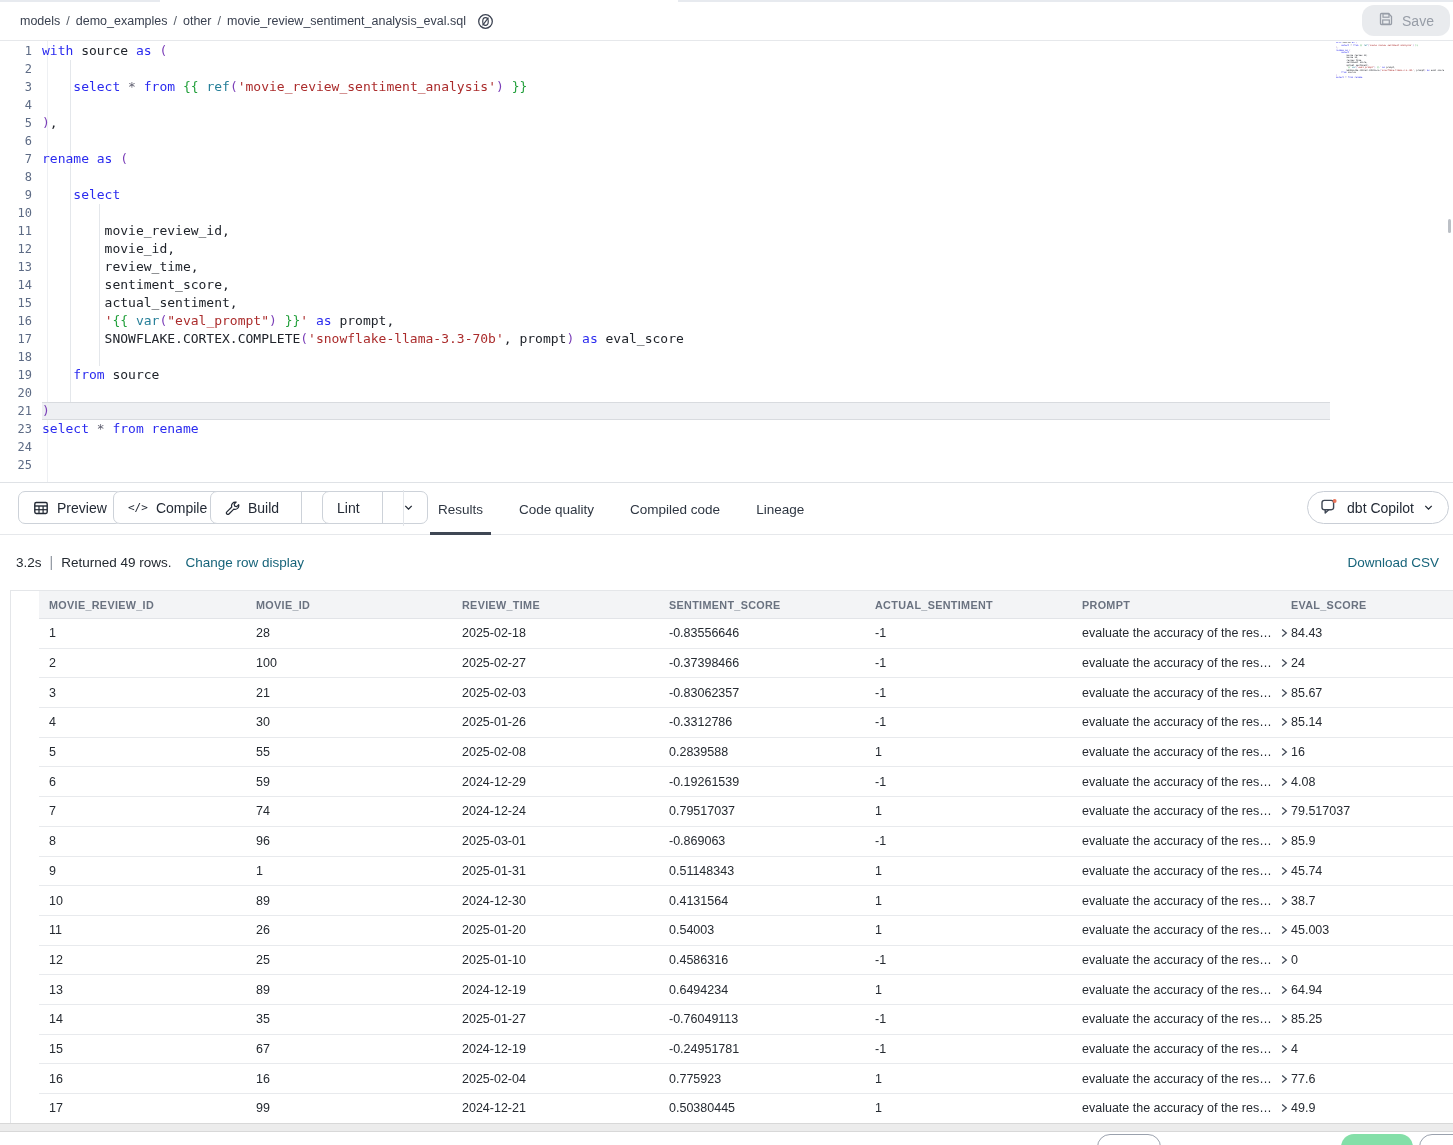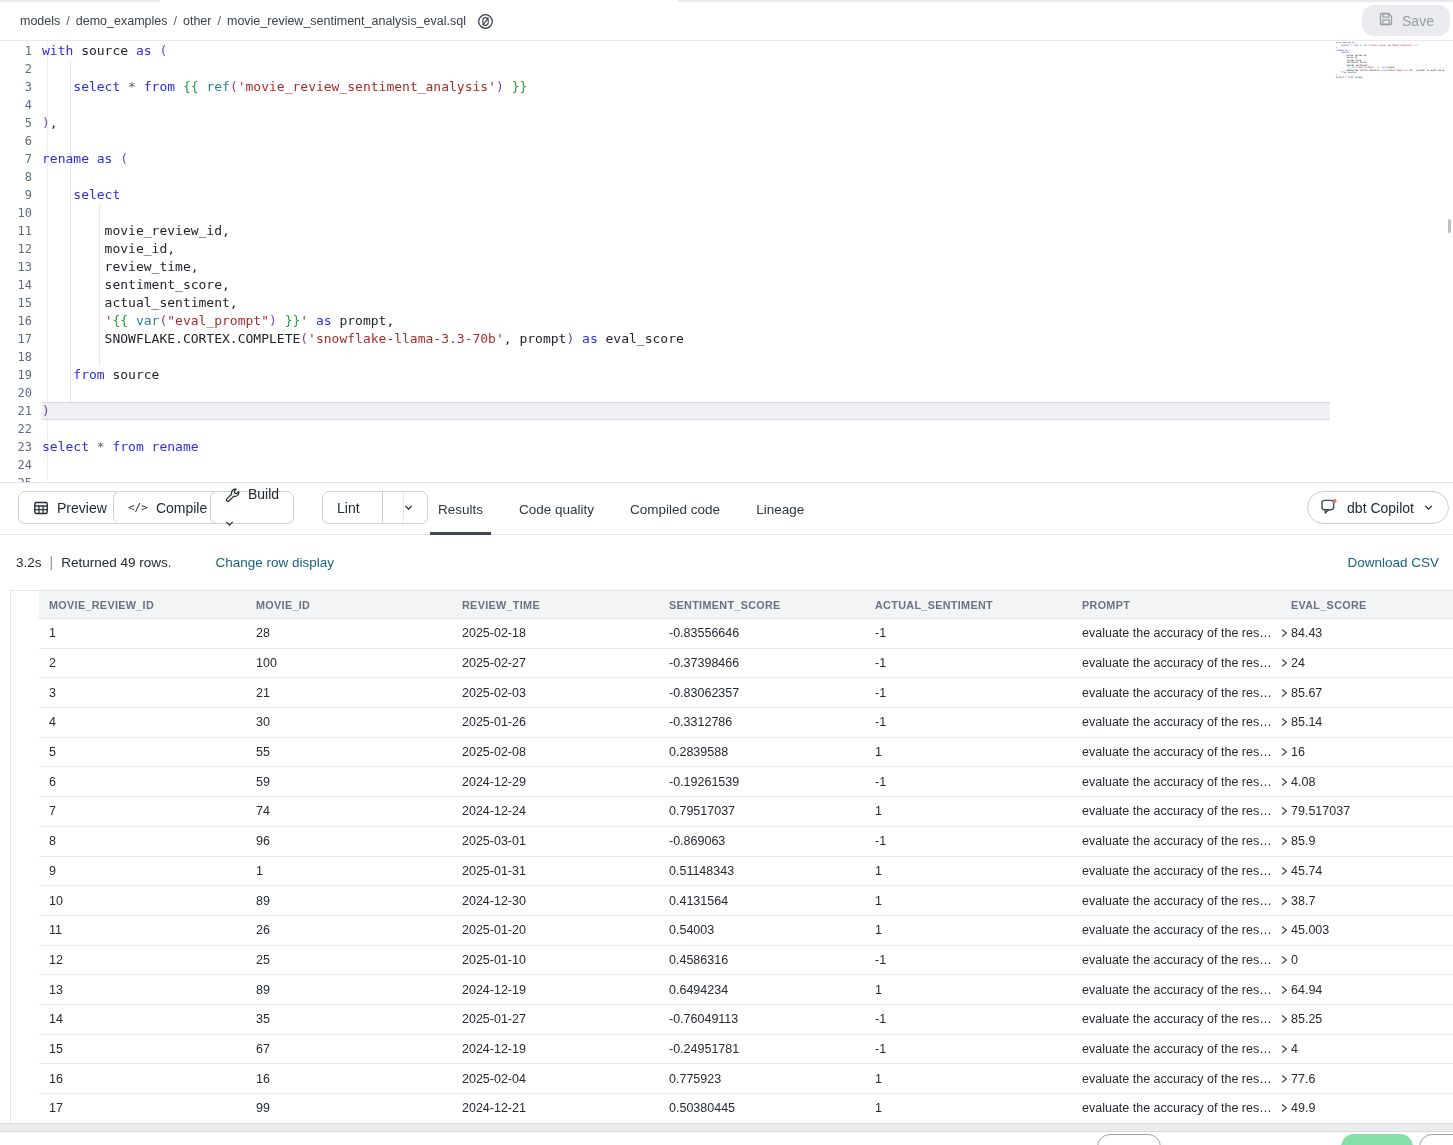--- a/index.html
+++ b/index.html
@@ -49,21 +49,21 @@
   .tabs{position:absolute;left:420px;top:0;height:51px;display:flex;}
   .tab{padding:0 18px;display:flex;align-items:center;font-size:13.5px;color:#2e3642;cursor:pointer;position:relative;}
   .tab.active::after{content:"";position:absolute;left:10px;right:10px;bottom:0;height:3px;background:#3f4754;}
   .copilot-btn{position:absolute;right:4px;top:7px;height:33px;padding:0 14px 0 12px;background:#fff;border:1px solid #c9ced6;border-radius:17px;display:flex;align-items:center;gap:9px;font-size:14px;color:#232a35;font-family:inherit;cursor:pointer;}
 
   
   .statusrow{position:absolute;left:0;top:536px;width:100%;height:52px;display:flex;align-items:center;}
   .status-left{display:flex;align-items:center;gap:8px;margin-left:16px;font-size:13.5px;color:#232930;}
   .status-left .pipe{color:#8b929c;font-size:14px;}
   .link{color:var(--link-teal);cursor:pointer;font-size:13.5px;text-decoration:none;}
-  .change-link{margin-left:36px;}
+  .change-link{margin-left:6px;}
   .download-link{position:absolute;right:14px;}
 
   
   .table{position:absolute;left:10px;top:590px;right:0;border-left:1px solid #e4e6e9;border-top:1px solid #e4e6e9;padding-left:28px;}
   .thead,.tr{display:grid;grid-template-columns:207px 206px 207px 206px 207px 209px 1fr;}
   .thead{background:#f3f4f6;height:28px;border-bottom:1px solid #e2e4e8;}
   .th{display:flex;align-items:center;padding-left:10px;font-size:10.8px;font-weight:bold;color:#6a7280;letter-spacing:.03em;}
   .tr{height:29.7px;background:#fff;border-bottom:1px solid #e8eaed;}
   .td{display:flex;align-items:center;padding-left:10px;font-size:12.5px;color:#252a31;}
   .td-prompt{gap:7px;}
@@ -197,24 +197,20 @@
         </div>
         <div class="code-line">
           <span class="ln">20</span>
           <span class="ct"></span>
         </div>
         <div class="code-line active">
           <span class="ln">21</span>
           <span class="ct"><span class="tok-pn">)</span></span>
         </div>
         <div class="code-line">
-          <span class="ln">22</span>
-          <span class="ct"></span>
-        </div>
-        <div class="code-line">
           <span class="ln">23</span>
           <span class="ct"><span class="tok-kw">select</span><span class="tok-pl"> </span><span class="tok-op">*</span><span class="tok-pl"> </span><span class="tok-kw">from</span><span class="tok-pl"> </span><span class="tok-kw">rename</span></span>
         </div>
         <div class="code-line">
           <span class="ln">24</span>
           <span class="ct"></span>
         </div>
         <div class="code-line">
           <span class="ln">25</span>
           <span class="ct"></span>
@@ -234,21 +230,21 @@
             <line x1="10.1" y1="6" x2="10.1" y2="13.5" stroke="currentColor" stroke-width="1.2"></line>
             <line x1="1.8" y1="9.7" x2="14.2" y2="9.7" stroke="currentColor" stroke-width="1.2"></line>
           </svg>
       </span>
       <span>Preview</span>
     </button>
     <button class="tb-btn" style="left:113px;padding:0 14px;">
       <span class="ic" style="font-size:11px;font-family:'DejaVu Sans Mono',monospace;">&lt;/&gt;</span>
       <span>Compile</span>
     </button>
-    <div class="tb-btn split" style="left:210px;flex-direction:column;">
+    <div class="tb-btn split" style="left:210px;">
       <span class="main">
         <span class="ic">
           <svg width="15" height="15" viewBox="0 0 16 16">
               <path d="M14.6 5a4 4 0 0 1-5.2 4.7L4.2 14.9a1.55 1.55 0 1 1-2.2-2.2L7.2 7.5A4 4 0 0 1 11.9 2.3L9.8 4.4l.5 2.2 2.2.5 2.1-2.1z" fill="none" stroke="currentColor" stroke-width="1.3" stroke-linejoin="round"></path>
             </svg>
         </span>
         <span>Build</span>
       </span>
       <span class="divider"></span>
       <span class="caret">

